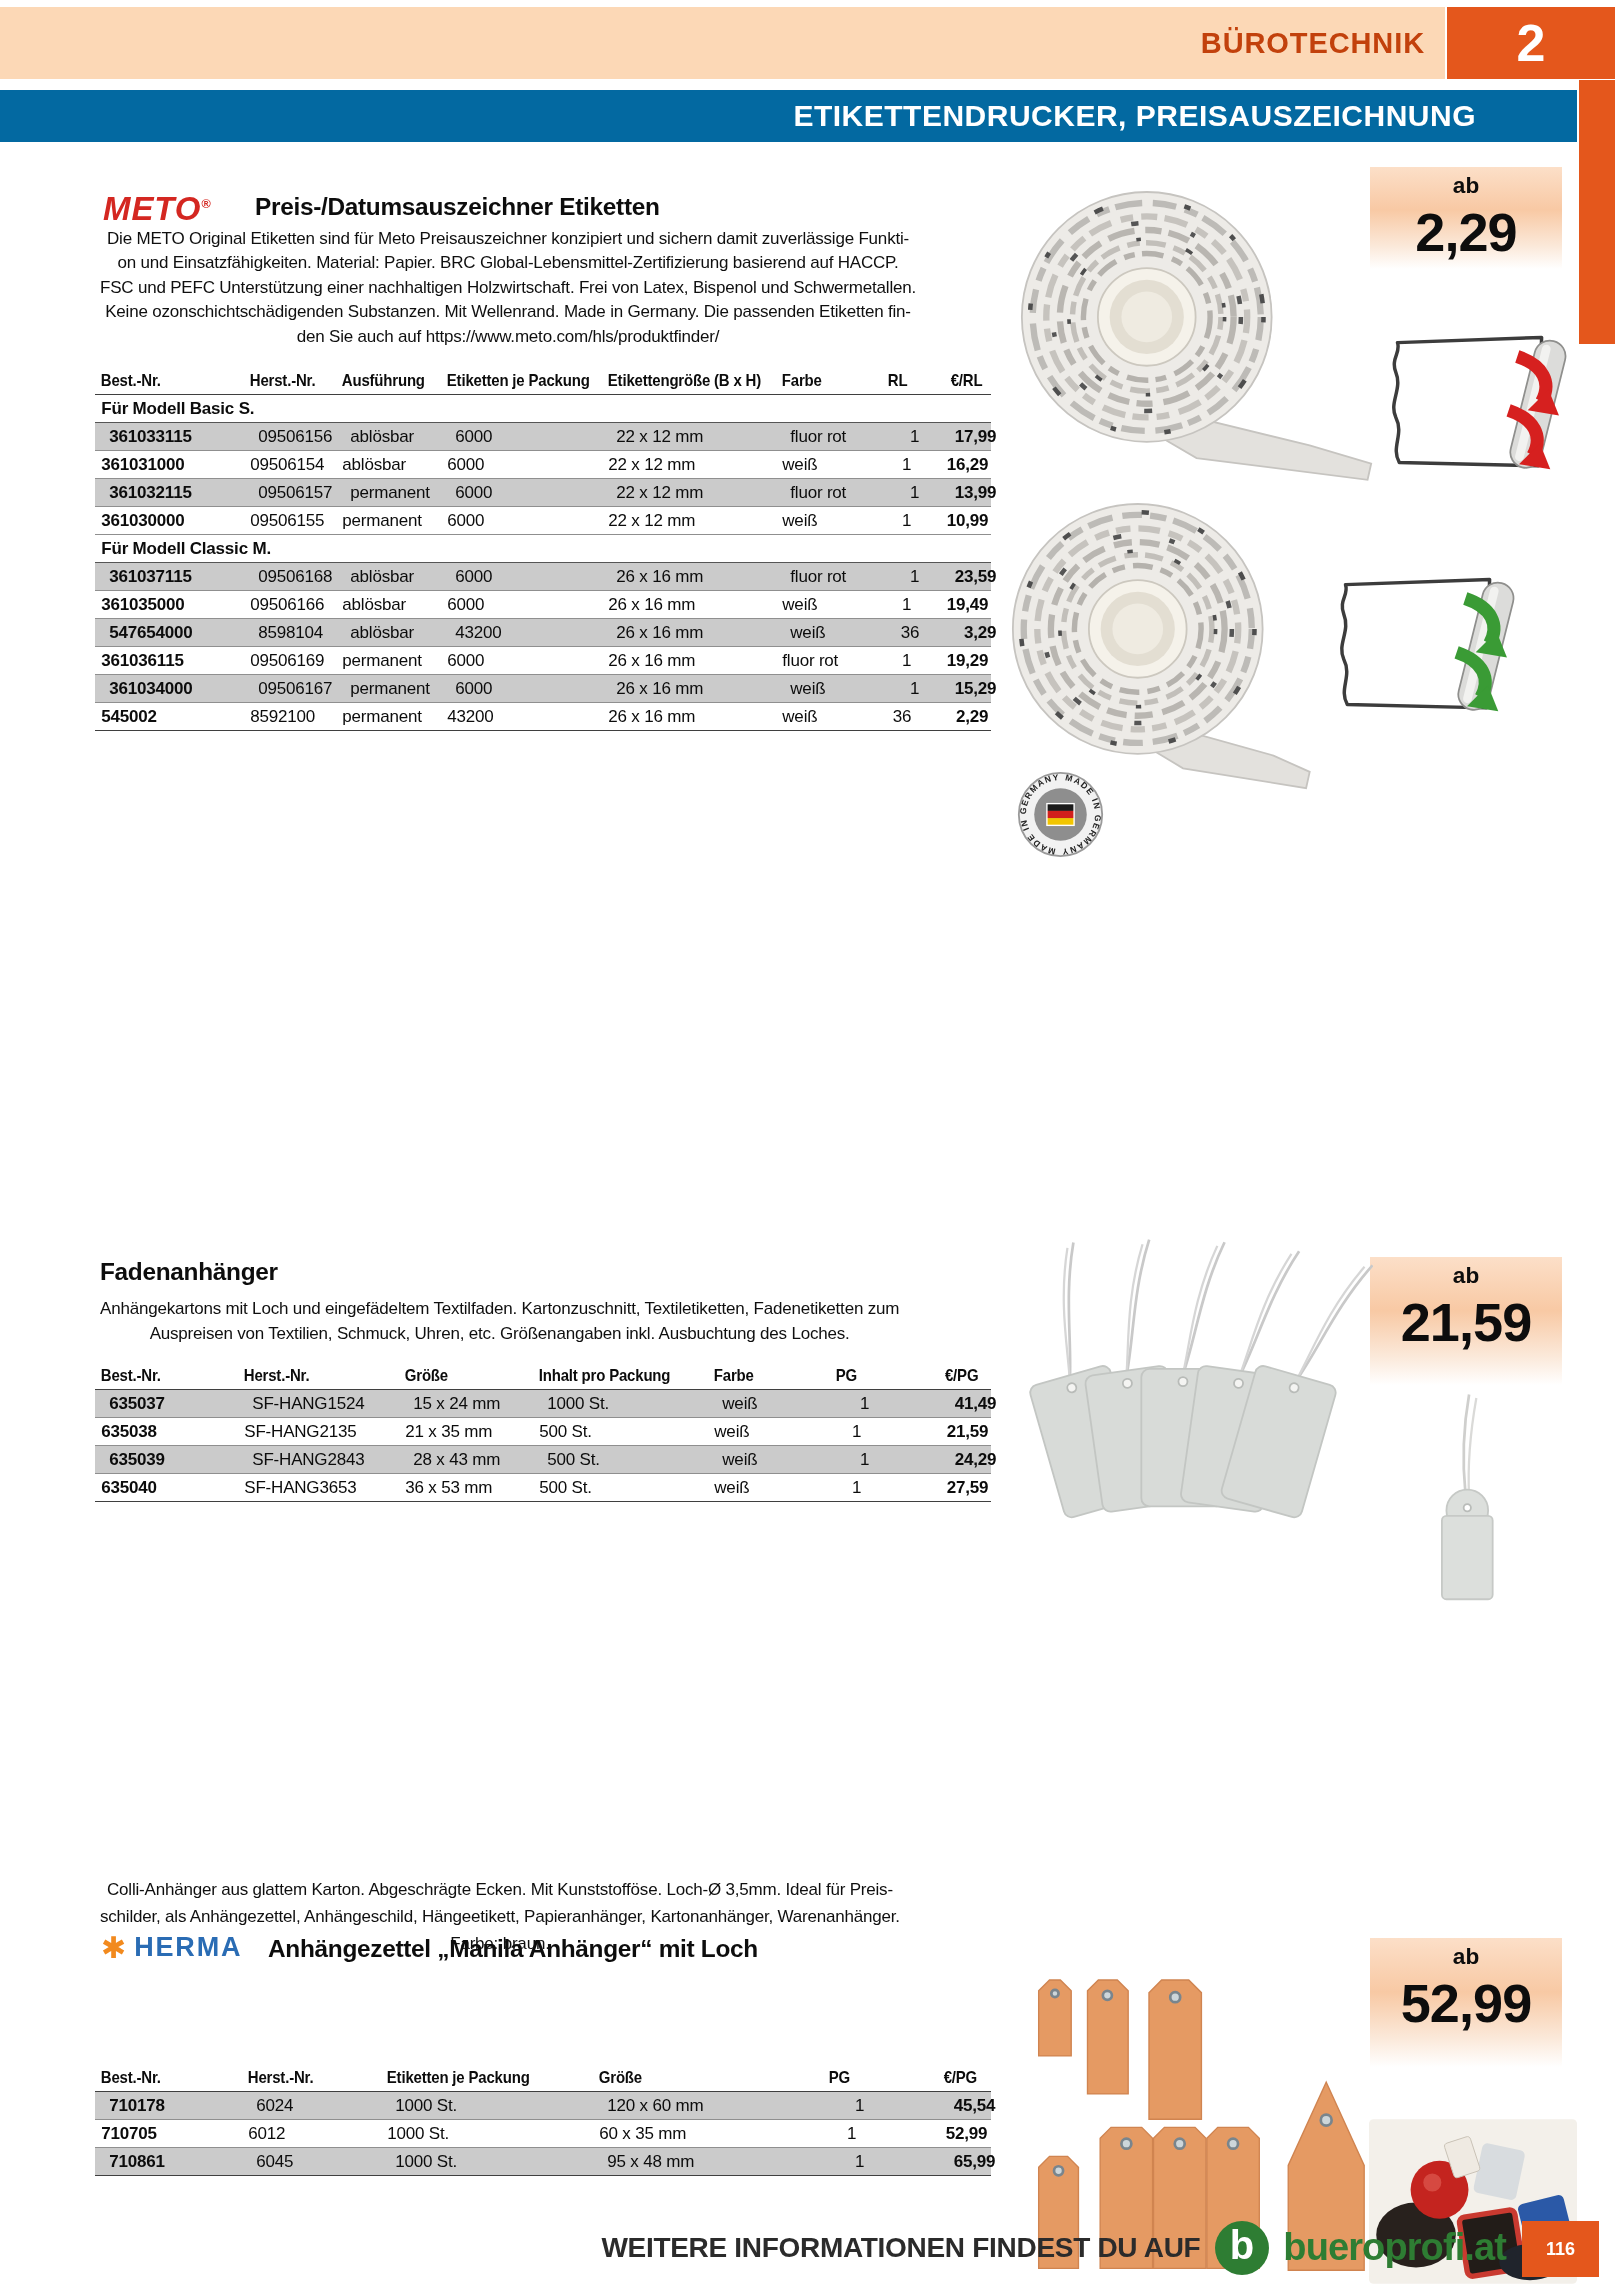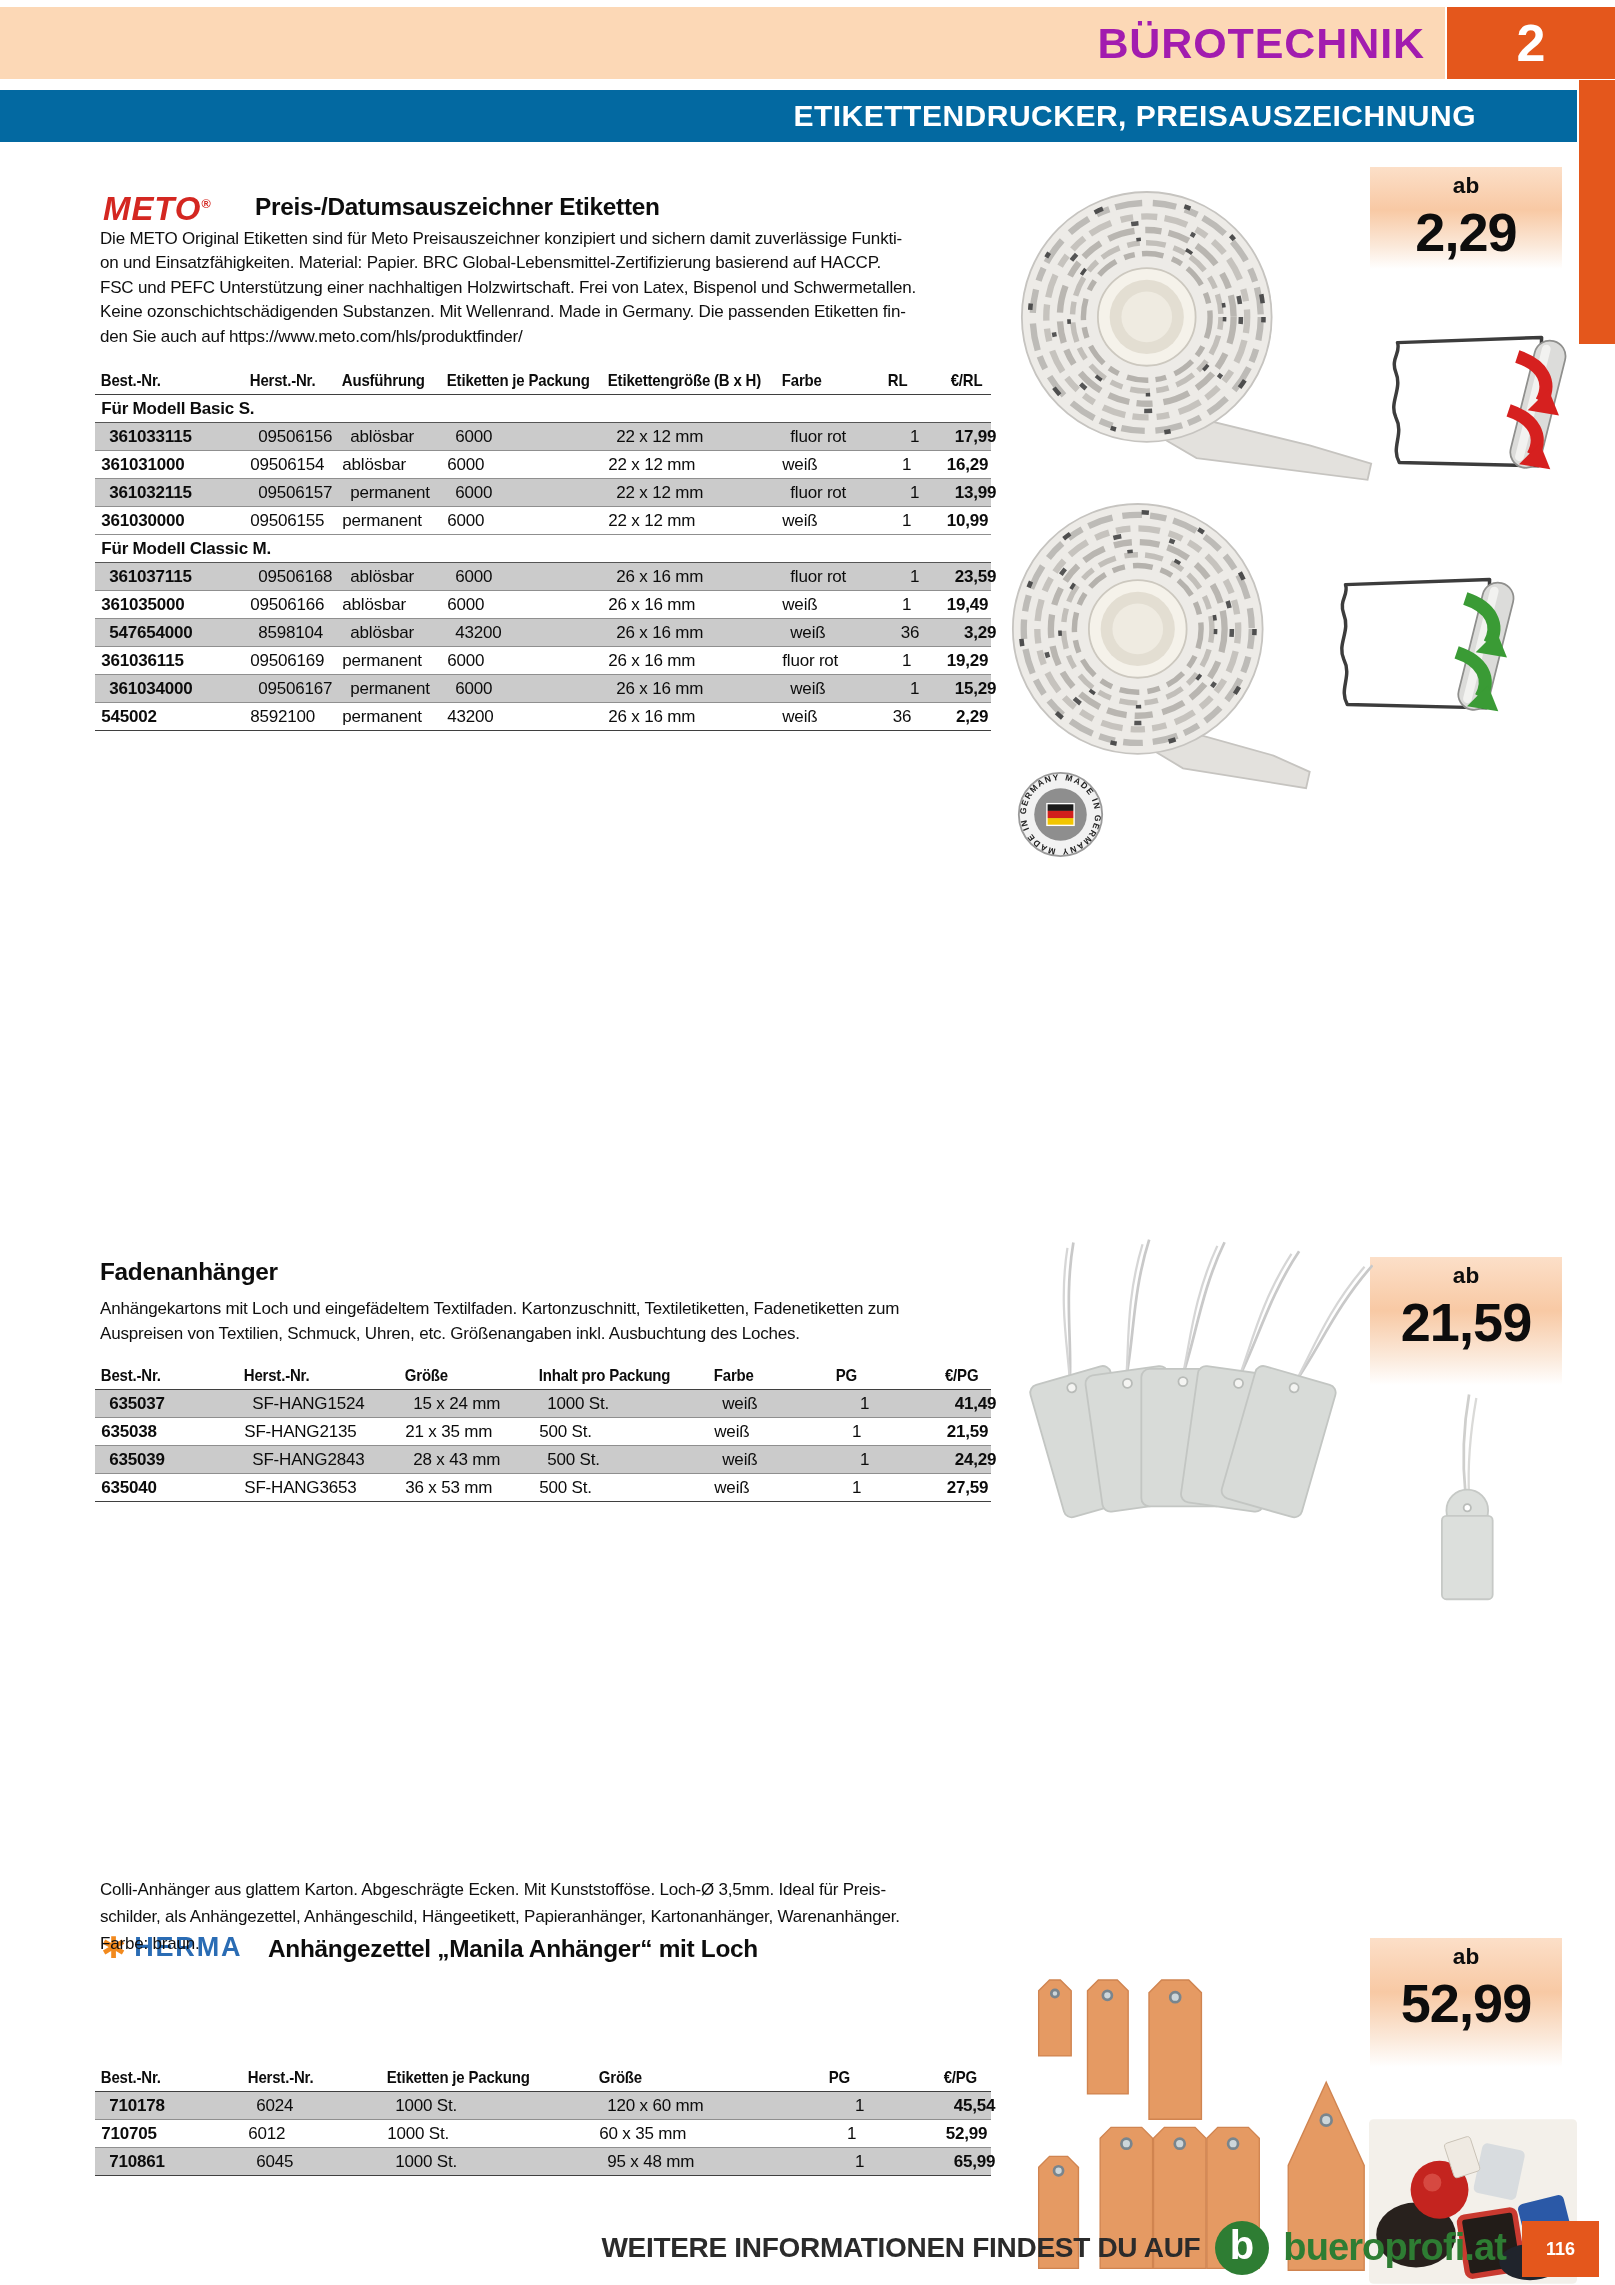--- a/index.html
+++ b/index.html
@@ -2,42 +2,42 @@
 <html style="font-size:14.5px"><head>
 <meta charset="utf-8">
 <style>
   html,body{margin:0;padding:0;background:#fff;}
   .page{position:relative;width:1616px;height:2285px;background:#fff;overflow:hidden;
         font-family:"Liberation Sans",sans-serif;color:#111;}
 
   
   .band-top{position:absolute;left:0;top:7.2px;width:1445px;height:72px;background:#fcd8b6;
             display:flex;align-items:center;justify-content:flex-end;padding-right:20px;box-sizing:border-box;}
-  .band-top .h1{font-size:43px;font-weight:bold;color:#a21caf;letter-spacing:0.9px;}
+  .band-top .h1{font-size:29px;font-weight:bold;color:#c2410c;letter-spacing:0.9px;}
   .chapter-tab{position:absolute;left:1447px;top:7.2px;width:168px;height:72px;background:#e4571c;
                color:#fff;display:flex;align-items:center;justify-content:center;font-size:52px;font-weight:bold;}
   .side-strip{position:absolute;left:1579px;top:80px;width:37px;height:264px;background:#e4571c;}
   .band-sub{position:absolute;left:0;top:90px;width:1577px;height:52px;background:#0369a1;
             display:flex;align-items:center;justify-content:flex-end;padding-right:101px;box-sizing:border-box;}
   .band-sub .h2{font-size:30px;font-weight:bold;color:#fff;letter-spacing:0.5px;}
 
   
   .brand-meto{position:absolute;left:103px;top:190px;font-size:33px;font-weight:bold;font-style:italic;
               color:#d42721;letter-spacing:0.9px;}
   .brand-meto sup{font-size:12.7px;}
   .h-product{position:absolute;font-size:24.4px;font-weight:bold;color:#0d0d0d;letter-spacing:-0.3px;white-space:nowrap;}
   #meto-title{left:255px;top:193px;}
   #fad-title{left:100px;top:1258px;}
   #herma-title{left:268px;top:1935px;}
   .brand-herma{position:absolute;left:101px;top:1932px;display:flex;align-items:center;gap:8.1px;}
   .herma-star{color:#f28a1e;font-size:30px;line-height:1;}
   .herma-name{color:#2a6cb4;font-size:27px;font-weight:bold;letter-spacing:1.8px;}
 
   .para{position:absolute;left:100px;font-size:17px;line-height:24.4px;color:#0f0f0f;letter-spacing:-0.2px;}
-  .para div{white-space:nowrap;}
+  .para div{white-space:nowrap;text-align:center;}
   #meto-para{top:227px;}
   #fad-para{top:1296px;line-height:25px;}
   #herma-para{top:1876px;line-height:27px;}
 
   
   .price-box{position:absolute;left:1370px;width:192px;text-align:center;
              background:linear-gradient(180deg,#fcdfc8 0%,#f8c9a4 42%,#fbe9da 78%,#ffffff 100%);}
   #price1{top:167px;height:102px;}
   #price2{top:1257px;height:128px;}
   #price3{top:1938px;height:129px;}

